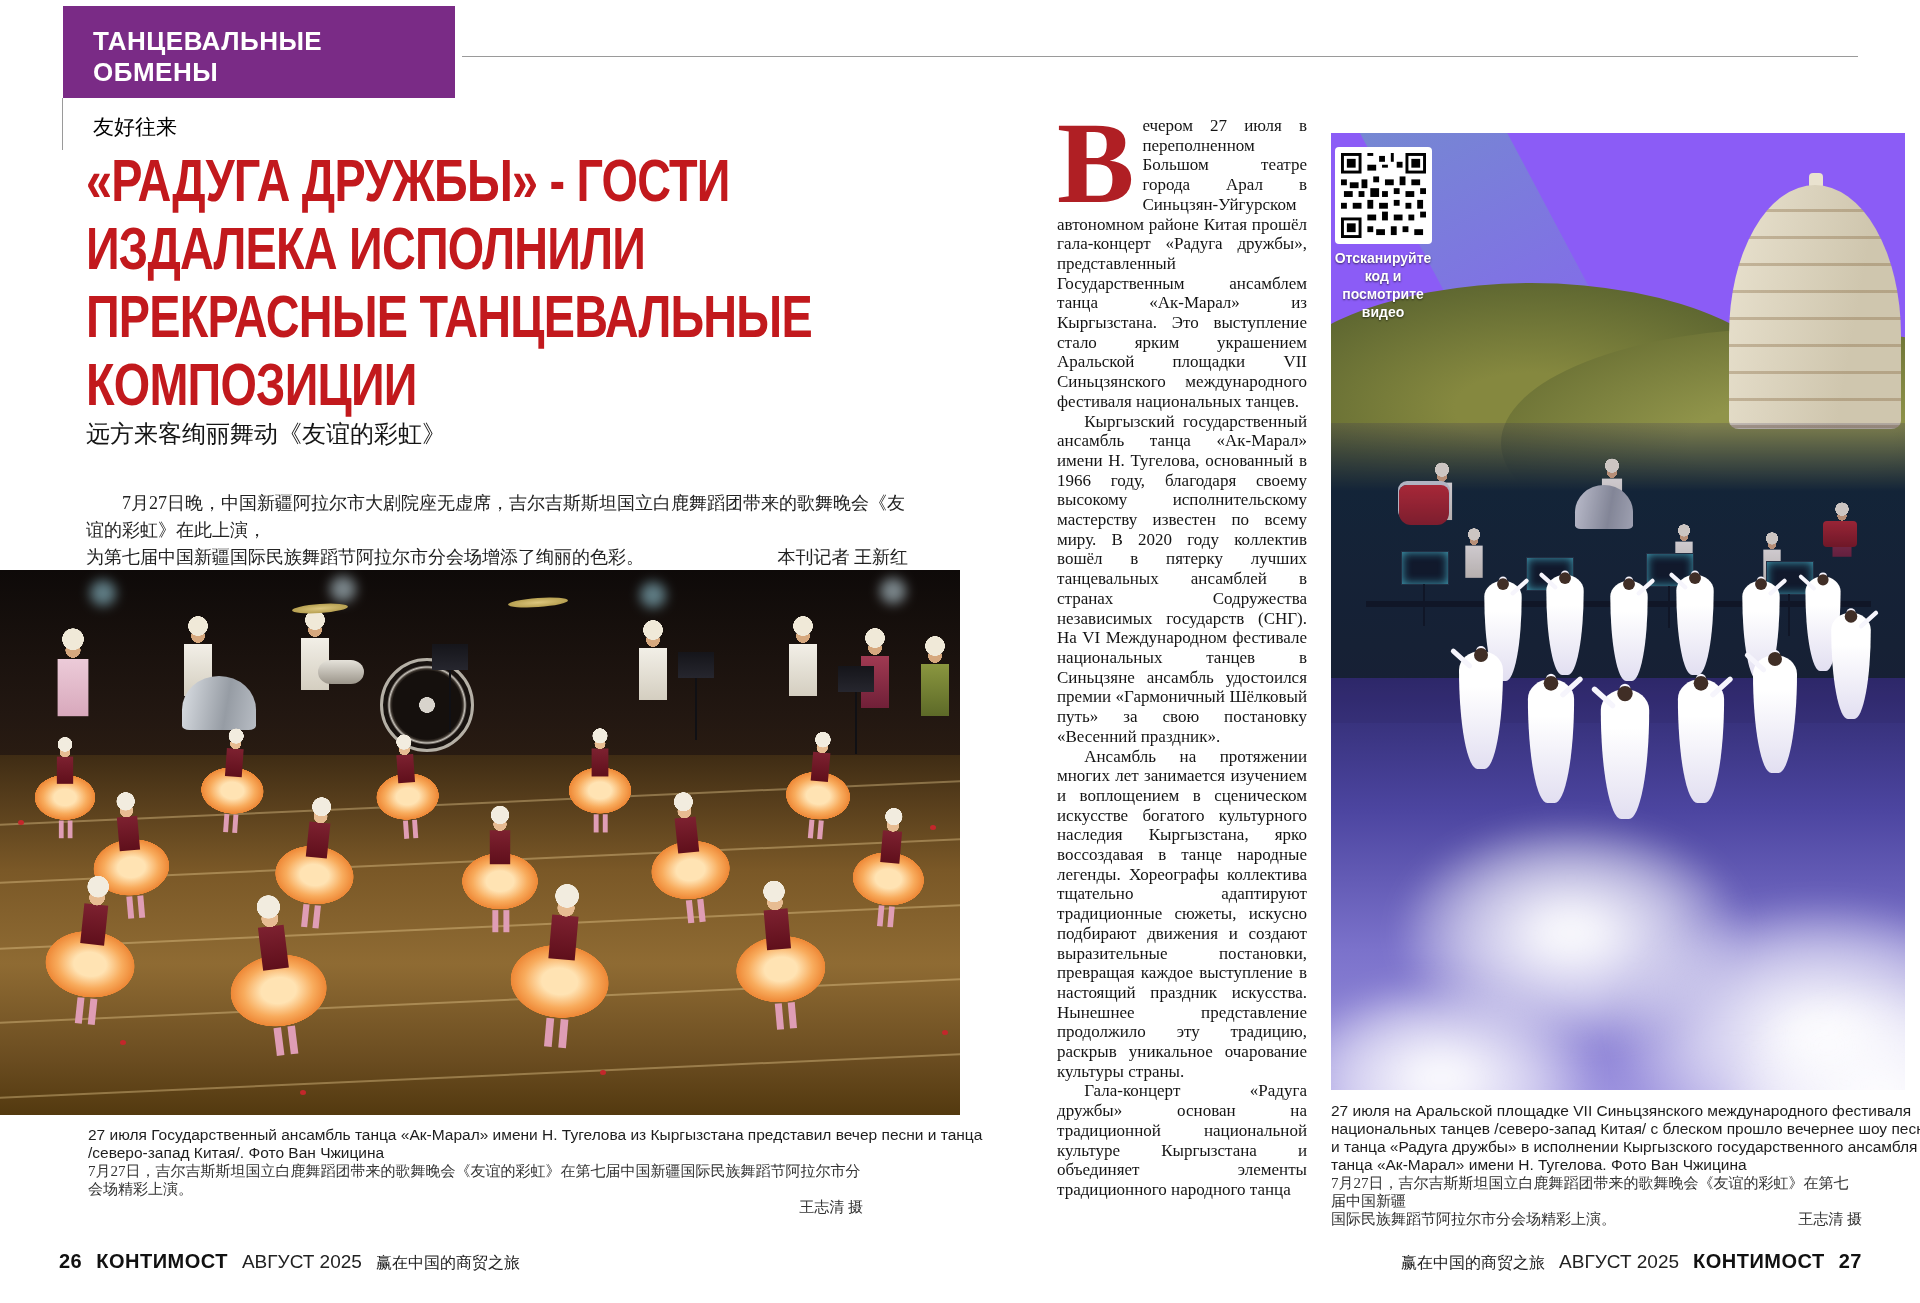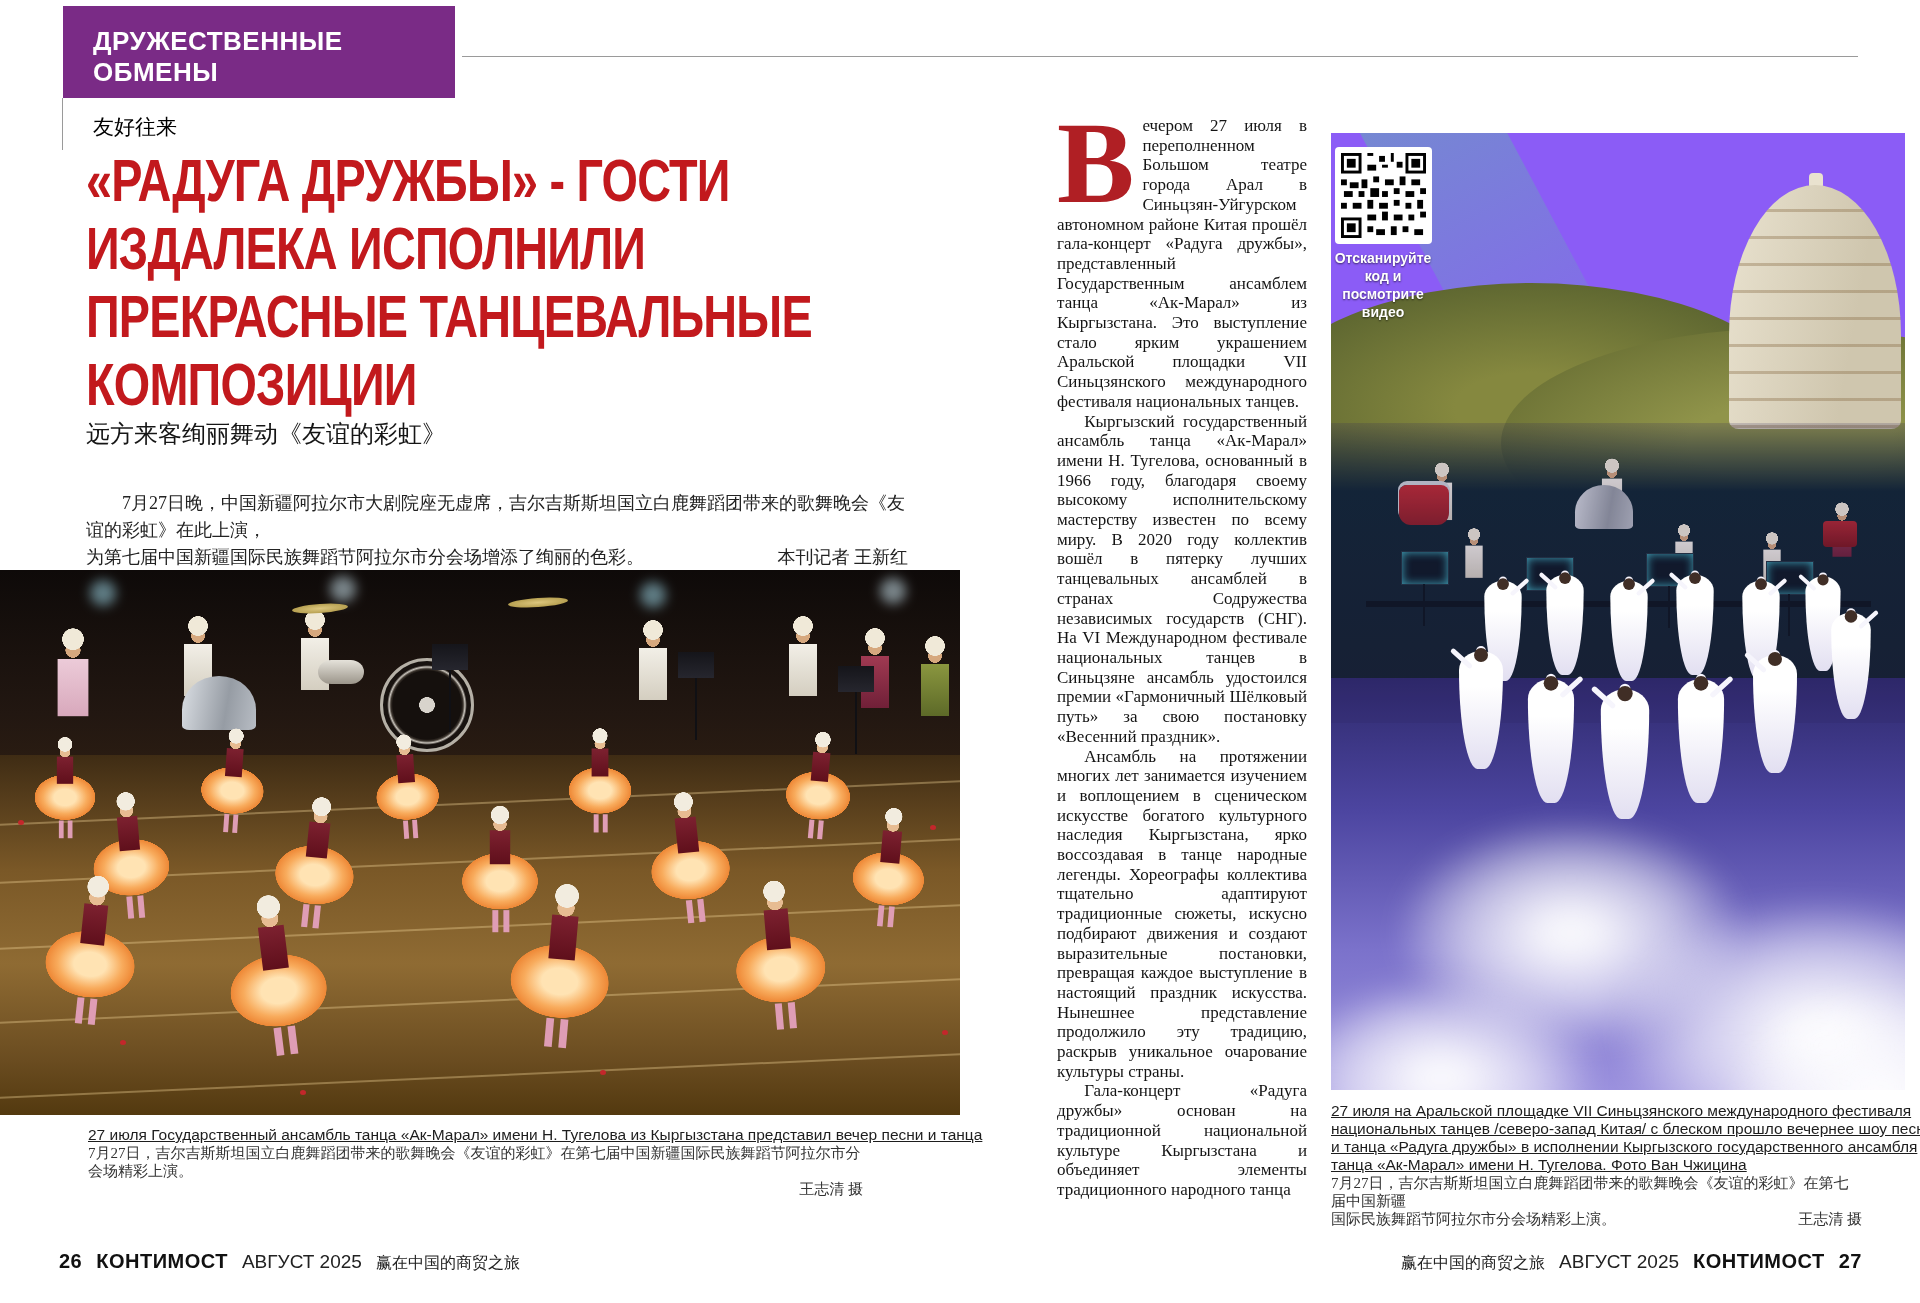--- a/index.html
+++ b/index.html
@@ -107,21 +107,21 @@
   .glow{border-radius:50%;filter:blur(14px);background:radial-gradient(rgba(255,255,255,.95) 10%,rgba(255,255,255,.55) 45%,rgba(255,255,255,0) 75%);}
   .rp-haze{left:0;top:290px;width:574px;height:300px;background:rgba(46,34,96,.18);}
 
   .qr-box{left:4px;top:14px;width:97px;height:97px;background:#fff;border-radius:4px;
           display:flex;align-items:center;justify-content:center;}
   .qr-note{left:0;top:116px;width:104px;color:#fff;font-size:14px;font-weight:bold;
            text-align:center;line-height:18px;white-space:pre-line;text-shadow:0 1px 2px rgba(0,0,0,.6);}
 
   
   .caption{font-size:15.5px;line-height:18px;color:#1d1d1d;}
-  .caption .ru{white-space:nowrap;text-decoration:underline;}
+  .caption .ru{white-space:nowrap;}
   .caption .zh{font-family:"Liberation Serif",serif;font-size:15px;color:#333;}
   .caption .credit{font-family:"Liberation Serif",serif;font-size:15px;color:#333;text-align:right;}
   .lcaption{left:88px;top:1126px;width:775px;}
   .rcaption{left:1331px;top:1102px;width:531px;}
   .rcaption .zhline2{display:flex;justify-content:space-between;}
 
   .footer{top:1250px;font-size:19px;color:#222;display:flex;align-items:baseline;gap:14px;}
   .footer .num,.footer .mag{font-weight:bold;font-size:20px;letter-spacing:.5px;color:#111;}
   .footer .zh{font-family:"Liberation Serif",serif;font-size:16px;}
   .lfooter{left:59px;}
@@ -135,21 +135,21 @@
   .dropcap{float:left;color:#b01f24;font-weight:bold;font-size:116px;line-height:.72;
            padding:6px 8px 0 0;font-family:"Liberation Serif",serif;}
 </style>
 </head>
 <body>
 
 <div class="abs" style="left:0;top:0;width:960px;height:1303px;">
 
   <div class="abs section-box">
     <div class="t">
-      <div>ДРУЖЕСТВЕННЫЕ</div>
+      <div>ТАНЦЕВАЛЬНЫЕ</div>
       <div>ОБМЕНЫ</div>
     </div>
   </div>
   <div class="abs left-tick"></div>
   <div class="abs section-zh">友好往来</div>
 
   <div class="abs headline">
     <div>«РАДУГА ДРУЖБЫ» - ГОСТИ</div>
     <div>ИЗДАЛЕКА ИСПОЛНИЛИ</div>
     <div>ПРЕКРАСНЫЕ ТАНЦЕВАЛЬНЫЕ</div>
@@ -215,20 +215,21 @@
     <div class="abs petal" style="left:18px;top:250px;"></div>
     <div class="abs petal" style="left:120px;top:470px;"></div>
     <div class="abs petal" style="left:300px;top:520px;"></div>
     <div class="abs petal" style="left:600px;top:500px;"></div>
     <div class="abs petal" style="left:930px;top:255px;"></div>
     <div class="abs petal" style="left:942px;top:460px;"></div>
   </div>
 
   <div class="abs caption lcaption">
     <div class="ru">27 июля Государственный ансамбль танца «Ак-Марал» имени Н. Тугелова из Кыргызстана представил вечер песни и танца</div>
+    <div class="ru">/северо-запад Китая/. Фото Ван Чжицина</div>
     <div class="zh">7月27日，吉尔吉斯斯坦国立白鹿舞蹈团带来的歌舞晚会《友谊的彩虹》在第七届中国新疆国际民族舞蹈节阿拉尔市分会场精彩上演。</div>
     <div class="credit">王志清 摄</div>
   </div>
 
   <div class="abs footer lfooter">
     <span class="num">26</span>
     <span class="mag">КОНТИМОСТ</span>
     <span>АВГУСТ 2025</span>
     <span class="zh">赢在中国的商贸之旅</span>
   </div>

